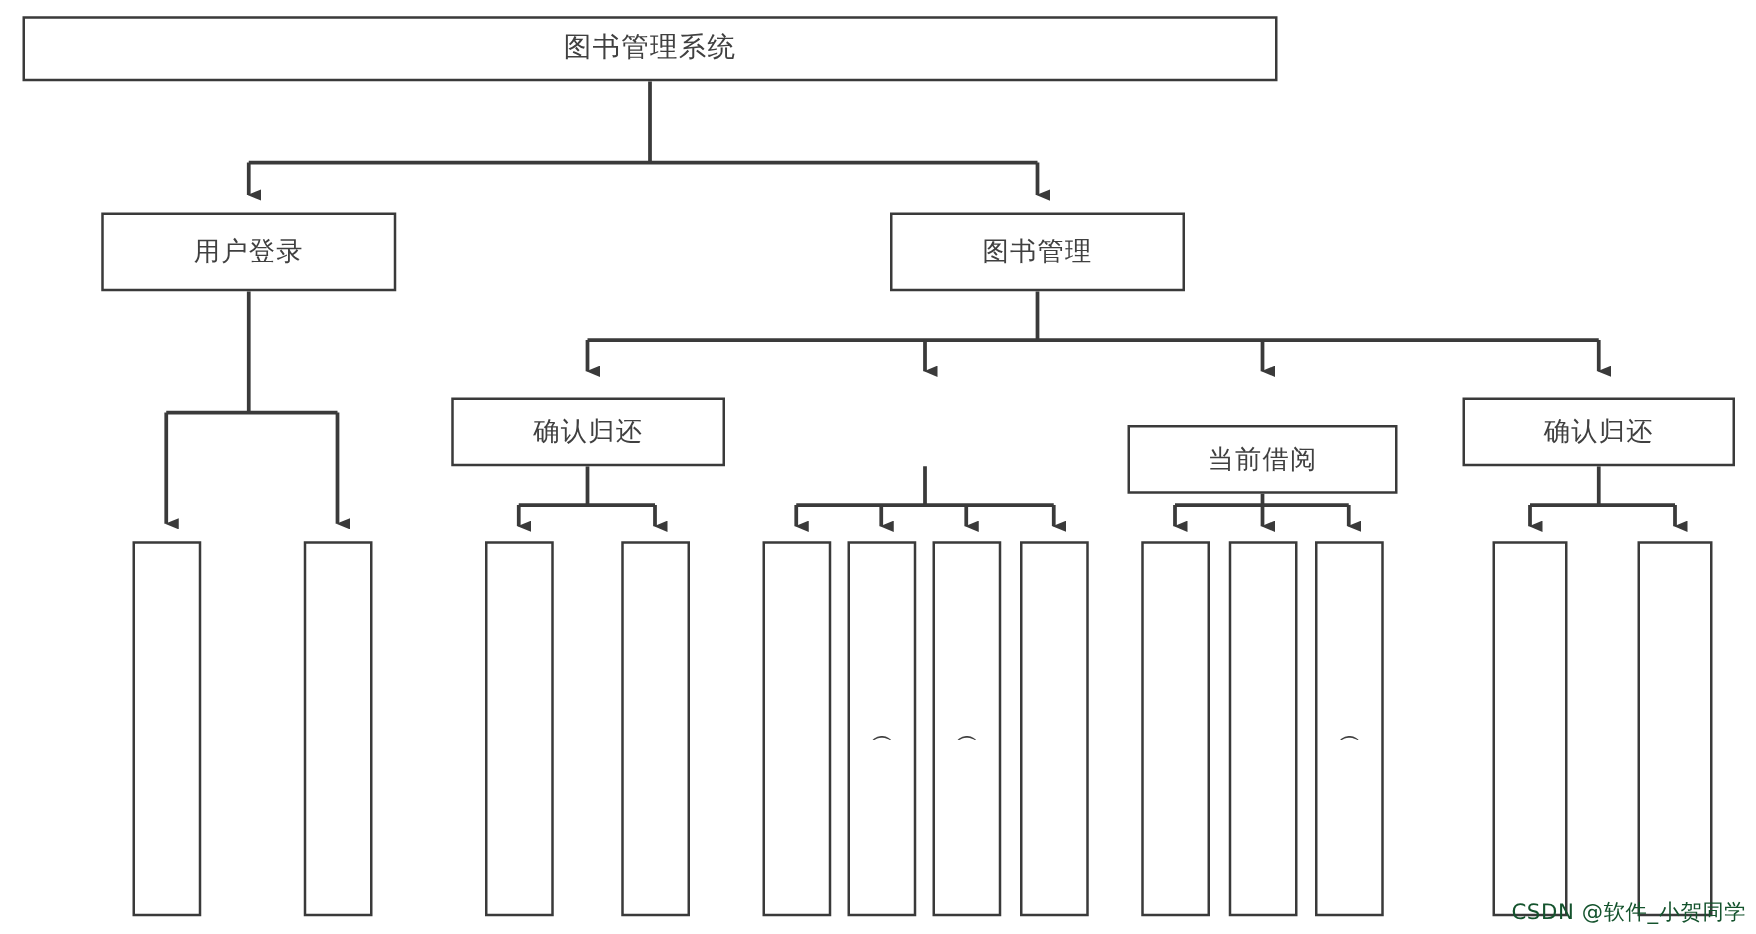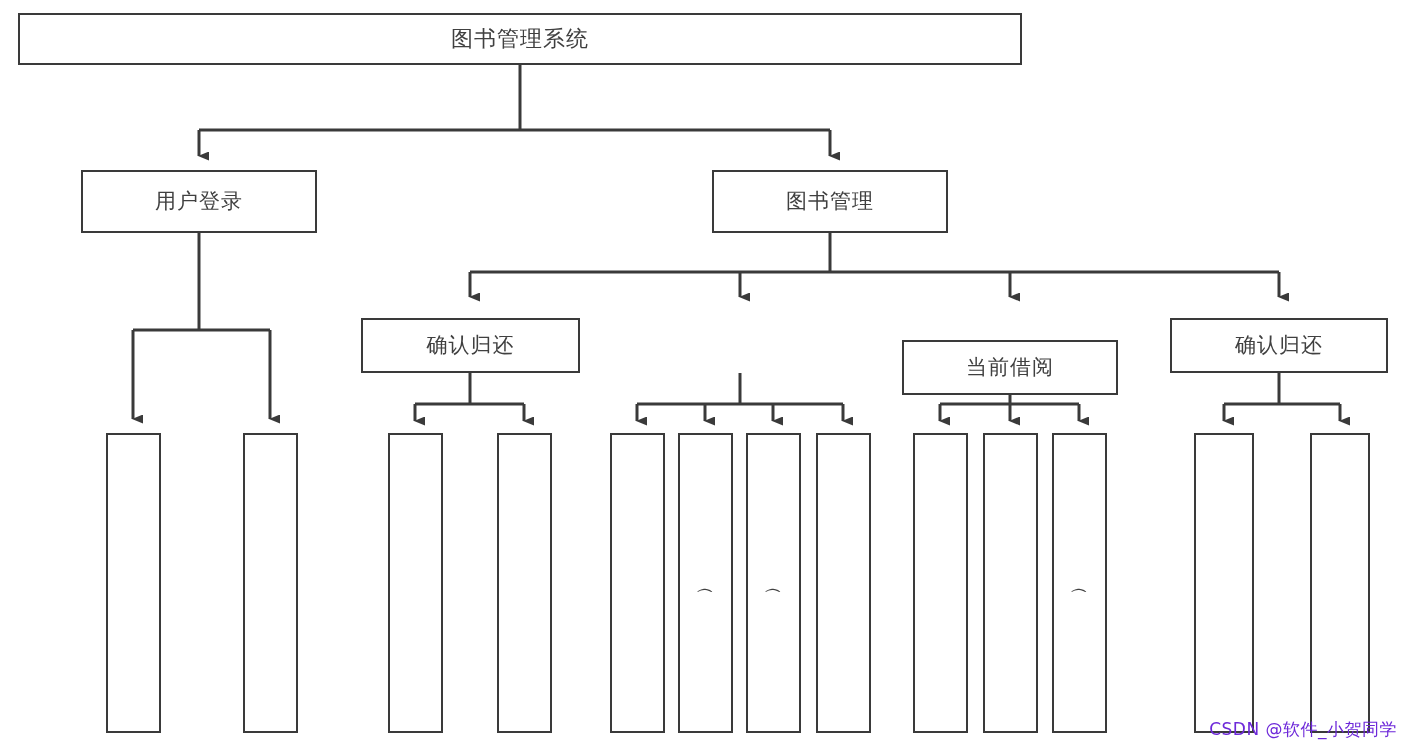--- a/index.html
+++ b/index.html
@@ -62,21 +62,21 @@
     line-height: 1.18;
     letter-spacing: 2px;
     max-height: 100%;
     overflow: hidden;
   }
   #watermark {
     position: absolute;
     right: 8px;
     bottom: 6px;
     font-size: 17px;
-    color: #6d28d9;
+    color: #14532d;
     letter-spacing: 0.5px;
     z-index: 9;
     white-space: nowrap;
     font-family: "DejaVu Sans", "Liberation Sans", sans-serif;
   }
 </style>
 </head>
 <body>
 
 <div id="diagram-root">

